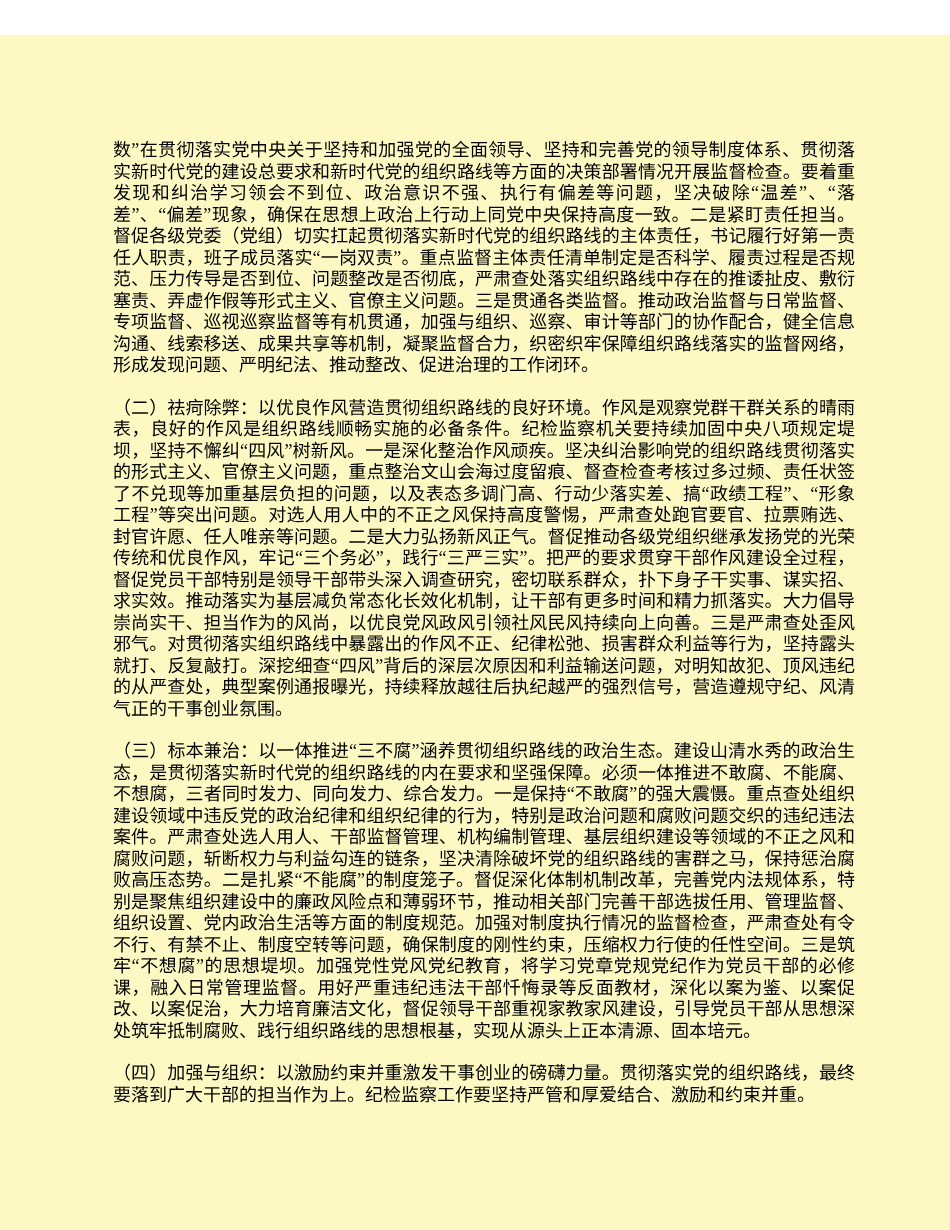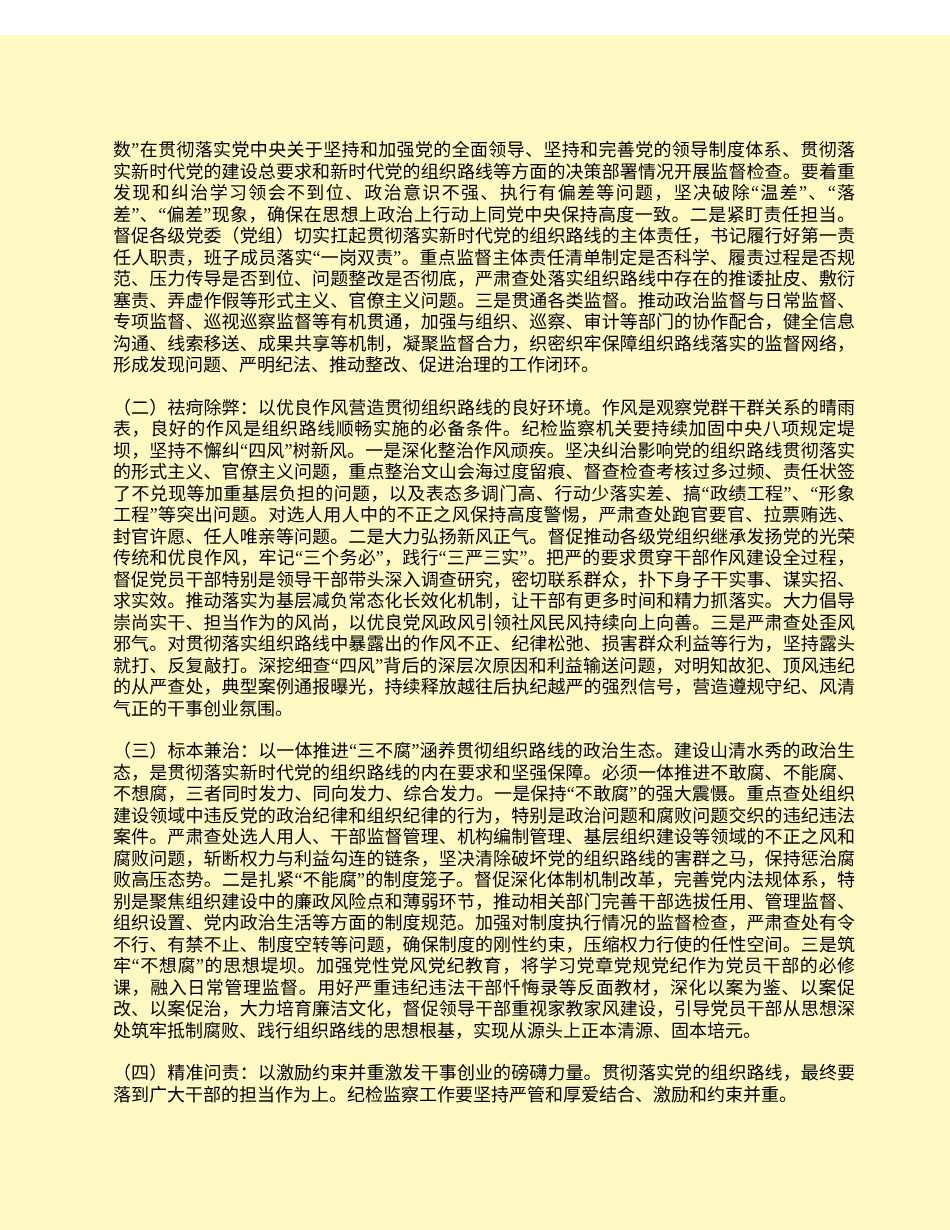--- a/index.html
+++ b/index.html
@@ -45,15 +45,15 @@
   }
 </style>
 </head>
 <body>
 
 <div class="page">
   <div class="doc-content">
     <p class="para">数”在贯彻落实党中央关于坚持和加强党的全面领导、坚持和完善党的领导制度体系、贯彻落实新时代党的建设总要求和新时代党的组织路线等方面的决策部署情况开展监督检查。要着重发现和纠治学习领会不到位、政治意识不强、执行有偏差等问题，坚决破除“温差”、“落差”、“偏差”现象，确保在思想上政治上行动上同党中央保持高度一致。二是紧盯责任担当。督促各级党委（党组）切实扛起贯彻落实新时代党的组织路线的主体责任，书记履行好第一责任人职责，班子成员落实“一岗双责”。重点监督主体责任清单制定是否科学、履责过程是否规范、压力传导是否到位、问题整改是否彻底，严肃查处落实组织路线中存在的推诿扯皮、敷衍塞责、弄虚作假等形式主义、官僚主义问题。三是贯通各类监督。推动政治监督与日常监督、专项监督、巡视巡察监督等有机贯通，加强与组织、巡察、审计等部门的协作配合，健全信息沟通、线索移送、成果共享等机制，凝聚监督合力，织密织牢保障组织路线落实的监督网络，形成发现问题、严明纪法、推动整改、促进治理的工作闭环。</p>
     <p class="para">（二）祛疴除弊：以优良作风营造贯彻组织路线的良好环境。作风是观察党群干群关系的晴雨表，良好的作风是组织路线顺畅实施的必备条件。纪检监察机关要持续加固中央八项规定堤坝，坚持不懈纠“四风”树新风。一是深化整治作风顽疾。坚决纠治影响党的组织路线贯彻落实的形式主义、官僚主义问题，重点整治文山会海过度留痕、督查检查考核过多过频、责任状签了不兑现等加重基层负担的问题，以及表态多调门高、行动少落实差、搞“政绩工程”、“形象工程”等突出问题。对选人用人中的不正之风保持高度警惕，严肃查处跑官要官、拉票贿选、封官许愿、任人唯亲等问题。二是大力弘扬新风正气。督促推动各级党组织继承发扬党的光荣传统和优良作风，牢记“三个务必”，践行“三严三实”。把严的要求贯穿干部作风建设全过程，督促党员干部特别是领导干部带头深入调查研究，密切联系群众，扑下身子干实事、谋实招、求实效。推动落实为基层减负常态化长效化机制，让干部有更多时间和精力抓落实。大力倡导崇尚实干、担当作为的风尚，以优良党风政风引领社风民风持续向上向善。三是严肃查处歪风邪气。对贯彻落实组织路线中暴露出的作风不正、纪律松弛、损害群众利益等行为，坚持露头就打、反复敲打。深挖细查“四风”背后的深层次原因和利益输送问题，对明知故犯、顶风违纪的从严查处，典型案例通报曝光，持续释放越往后执纪越严的强烈信号，营造遵规守纪、风清气正的干事创业氛围。</p>
     <p class="para">（三）标本兼治：以一体推进“三不腐”涵养贯彻组织路线的政治生态。建设山清水秀的政治生态，是贯彻落实新时代党的组织路线的内在要求和坚强保障。必须一体推进不敢腐、不能腐、不想腐，三者同时发力、同向发力、综合发力。一是保持“不敢腐”的强大震慑。重点查处组织建设领域中违反党的政治纪律和组织纪律的行为，特别是政治问题和腐败问题交织的违纪违法案件。严肃查处选人用人、干部监督管理、机构编制管理、基层组织建设等领域的不正之风和腐败问题，斩断权力与利益勾连的链条，坚决清除破坏党的组织路线的害群之马，保持惩治腐败高压态势。二是扎紧“不能腐”的制度笼子。督促深化体制机制改革，完善党内法规体系，特别是聚焦组织建设中的廉政风险点和薄弱环节，推动相关部门完善干部选拔任用、管理监督、组织设置、党内政治生活等方面的制度规范。加强对制度执行情况的监督检查，严肃查处有令不行、有禁不止、制度空转等问题，确保制度的刚性约束，压缩权力行使的任性空间。三是筑牢“不想腐”的思想堤坝。加强党性党风党纪教育，将学习党章党规党纪作为党员干部的必修课，融入日常管理监督。用好严重违纪违法干部忏悔录等反面教材，深化以案为鉴、以案促改、以案促治，大力培育廉洁文化，督促领导干部重视家教家风建设，引导党员干部从思想深处筑牢抵制腐败、践行组织路线的思想根基，实现从源头上正本清源、固本培元。</p>
-    <p class="para">（四）精准问责：以激励约束并重激发干事创业的磅礴力量。贯彻落实党的组织路线，最终要落到广大干部的担当作为上。纪检监察工作要坚持严管和厚爱结合、激励和约束并重。</p>
+    <p class="para">（四）加强与组织：以激励约束并重激发干事创业的磅礴力量。贯彻落实党的组织路线，最终要落到广大干部的担当作为上。纪检监察工作要坚持严管和厚爱结合、激励和约束并重。</p>
   </div>
 </div>
 
 </body></html>

